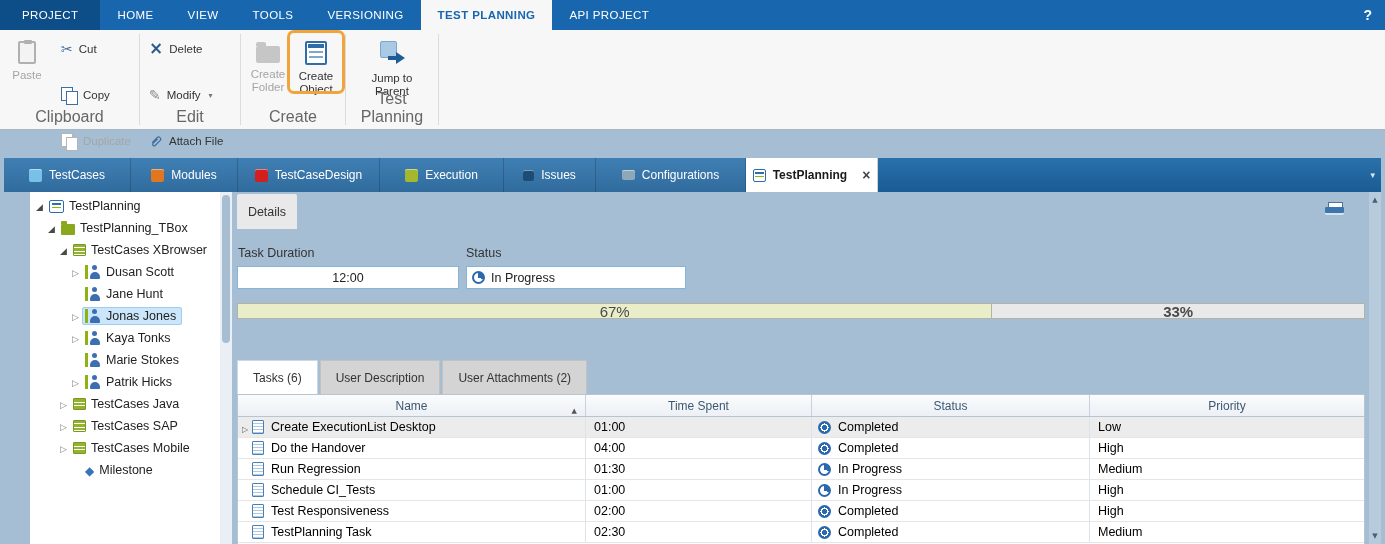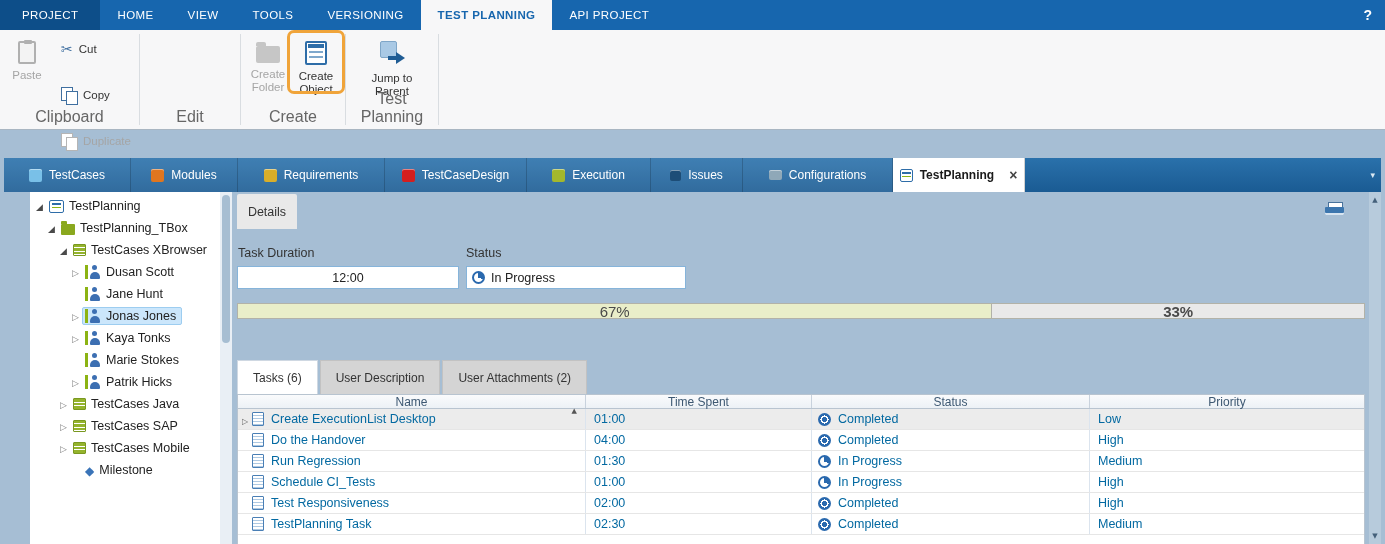--- a/index.html
+++ b/index.html
@@ -110,28 +110,28 @@
   .progress { position:absolute; left:237px; top:303px; width:1128px; height:16px; border:1px solid #b2b2a8; display:flex; background:#e9e9e9; }
   .pseg { display:flex; align-items:center; justify-content:center; font-size:15px; color:#4a4a4a; height:100%; }
   .pseg.left { background:#e9eec9; border-right:1px solid #b2b2a8; }
   .pseg.right { flex:1; background:#e9e9e9;font-weight:bold; }
 
   .dtabs { position:absolute; left:237px; top:360px; height:34px; display:flex; gap:2px; }
   .dtab2 { padding:0 15px; display:flex; align-items:center; font-size:12px; color:#333; background:#d4d4d4; border:1px solid #c2c2c2; border-bottom:none; cursor:default; }
   .dtab2.active { background:#fff; border-color:#cfd8e2; }
 
   .dtable { position:absolute; left:237px; top:394px; width:1128px; bottom:0; background:#fff; border:1px solid #b8c4d0; border-bottom:none; }
-  .thead { display:flex; height:14px; background:linear-gradient(#fafbfc,#ecf1f6); border-bottom:1px solid #b8c4d0; }
+  .thead { display:flex; height:22px; background:linear-gradient(#fafbfc,#ecf1f6); border-bottom:1px solid #b8c4d0; }
   .th { display:flex; align-items:center; justify-content:center; font-size:12px; color:#3d5872; border-right:1px solid #c8d2dd; position:relative; }
   .th:last-child { border-right:none; }
   .sortarrow { position:absolute; right:8px; top:7px; }
   .sortarrow::before { content:"▲"; font-size:7px; color:#555; }
   .trowt { display:flex; height:21px; border-bottom:1px solid #e6e6e6; background:#fff; }
   .trowt.sel { background:#ececec; }
-  .td { display:flex; align-items:center; font-size:12.5px; color:#0369a1; border-right:1px solid #dbe4ee; overflow:hidden; white-space:nowrap; }
+  .td { display:flex; align-items:center; font-size:12.5px; color:#000000; border-right:1px solid #dbe4ee; overflow:hidden; white-space:nowrap; }
   .td:last-child { border-right:none; }
   .rowexp { width:14px; flex:none; text-align:center; }
   .rowexp.open::before { content:"▷"; font-size:8px; color:#666; }
   .ic-doc { width:12px; height:14px; flex:none; border:1px solid #4a7fb5; border-radius:1px; margin-right:7px;
       background:repeating-linear-gradient(180deg,#fff 0 2px,#aec9e2 2px 3px); }
   .st-ic { width:13px; height:13px; border-radius:50%; display:inline-block; margin:0 7px 0 6px; flex:none; }
   .st-ic.completed { background:radial-gradient(circle,#2a69ae 0 2.5px,#ffffff 2.6px 4px,#2a69ae 4.1px 6.5px); }
   .st-ic.inprogress { border:2px solid #2a69ae; background:conic-gradient(#2a69ae 0 115deg,#fff 115deg 360deg); }
   .td.time span, .td.prio span { padding-left:8px; }
 
@@ -180,20 +180,41 @@
             <span class="smalllabel">Duplicate</span>
           </div>
         </div>
       </div>
       <div class="rlabel">Clipboard</div>
     </div>
 
     <div class="rsep"></div>
 
     <div class="rgroup" style="width:100px">
+      <div class="rbody">
+        <div class="smallcol" style="margin-left:2px">
+          <div class="smallbtn">
+            <span class="glyph gi-x"></span>
+            <span class="smalllabel">Delete</span>
+          </div>
+          <div class="smallbtn">
+            <span class="glyph gi-pencil"></span>
+            <span class="smalllabel">Modify</span>
+            <span class="glyph caret">▾</span>
+          </div>
+          <div class="smallbtn">
+            <span class="ic ic-paperclip">
+              <svg width="14" height="15" viewBox="0 0 16 16">
+                  <path d="M4 9 L9.2 3.6 a2.4 2.4 0 0 1 3.4 3.4 L7 12.6 a1.7 1.7 0 0 1 -2.4-2.4 L9.4 5.4" fill="none" stroke="#3f6fa0" stroke-width="1.4" stroke-linecap="round"></path>
+                </svg>
+            </span>
+            <span class="smalllabel">Attach File</span>
+          </div>
+        </div>
+      </div>
       <div class="rlabel">Edit</div>
     </div>
 
     <div class="rsep"></div>
 
     <div class="rgroup" style="width:104px">
       <div class="rbody">
         <div class="bigwrap">
           <div class="bigbtn disabled">
             <span class="ic ic-folder-gray"></span>
@@ -232,24 +253,20 @@
 
   <div class="tabbar">
     <div class="dtab" style="width:127px">
       <span class="dtab-icon" style="background: rgb(121, 192, 232);"></span>
       <span>TestCases</span>
     </div>
     <div class="dtab" style="width:107px">
       <span class="dtab-icon" style="background: rgb(224, 118, 31);"></span>
       <span>Modules</span>
     </div>
-    <div class="dtab" style="width:147px">
-      <span class="dtab-icon" style="background: rgb(216, 174, 42);"></span>
-      <span>Requirements</span>
-    </div>
     <div class="dtab" style="width:142px">
       <span class="dtab-icon" style="background: rgb(212, 31, 31);"></span>
       <span>TestCaseDesign</span>
     </div>
     <div class="dtab" style="width:124px">
       <span class="dtab-icon" style="background: rgb(163, 184, 45);"></span>
       <span>Execution</span>
     </div>
     <div class="dtab" style="width:92px">
       <span class="dtab-icon" style="width: 11px; height: 11px; background: rgb(29, 77, 119);"></span>

